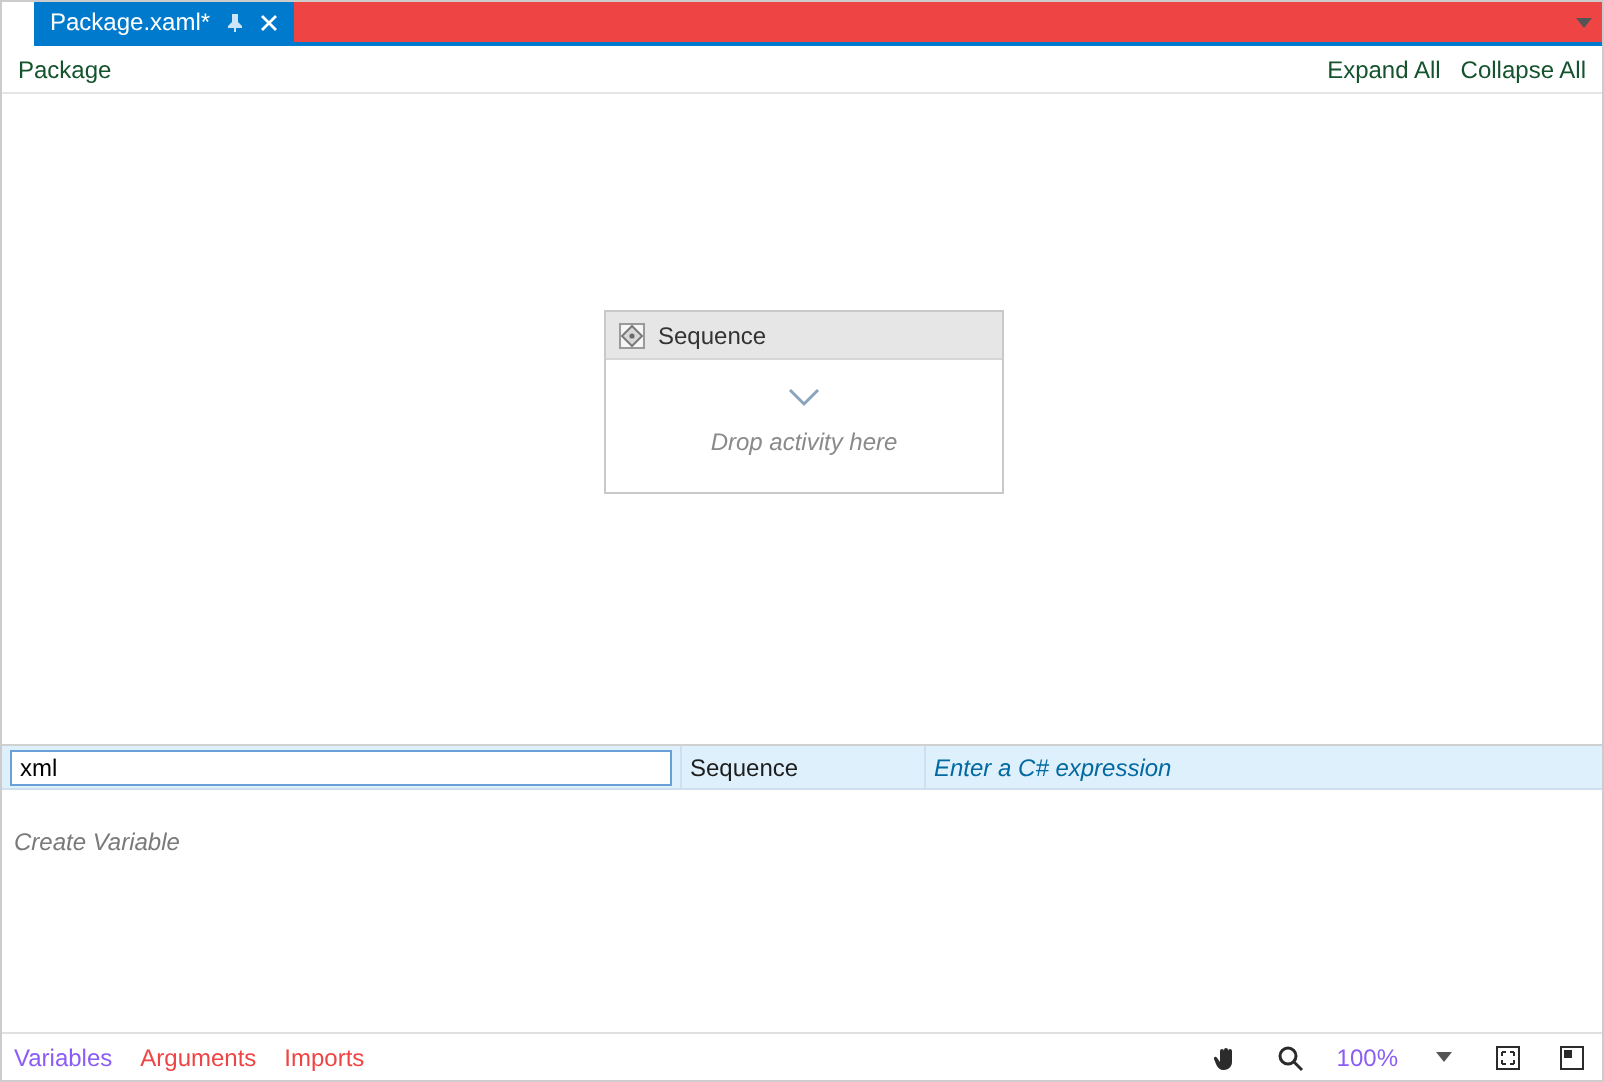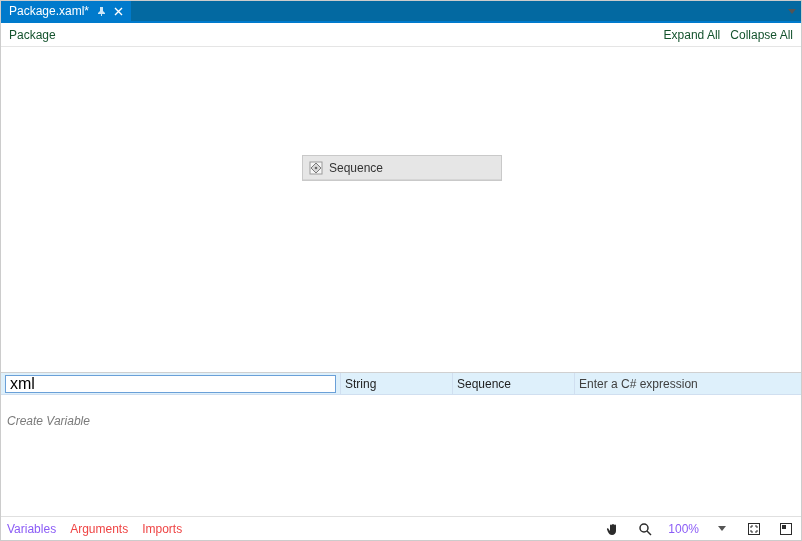--- a/index.html
+++ b/index.html
@@ -1,20 +1,20 @@
 <!DOCTYPE html>
 <html><head>
 <meta charset="utf-8">
 <style>
   * { box-sizing: border-box; margin: 0; padding: 0; font-family: "Segoe UI", Tahoma, sans-serif; }
   html, body { width: 802px; height: 541px; overflow: hidden; background: #fff; }
   .root { width: 802px; height: 541px; border: 1px solid #ccc; display: flex; flex-direction: column; font-size: 12px; color: #1e1e1e; }
 
   
-  .tabrow { height: 22px; background: #0369a1; border-bottom: 2px solid #007acc; display: flex; align-items: stretch; position: relative; }
+  .tabrow { height: 22px; background: #ef4444; border-bottom: 2px solid #007acc; display: flex; align-items: stretch; position: relative; margin-left: 16px; }
   .tab { background: #007acc; color: #fff; display: flex; align-items: center; padding: 0 8px; gap: 8px; font-size: 12px; }
   .tab .tab-chev { color: #cde6f7; }
   .tabrow-spacer { flex: 1; }
   .tabrow-menu { width: 18px; display: flex; align-items: center; justify-content: center; color: #555; }
 
   
   .designer-toolbar { height: 24px; border-bottom: 1px solid #e5e5e5; display: flex; align-items: center; padding: 0 8px; gap: 10px; }
   .designer-toolbar .spacer { flex: 1; }
   .designer-toolbar .link { color: #14532d; cursor: pointer; }
 
@@ -33,22 +33,22 @@
   .col-name   { width: 340px; }
   .col-type   { width: 112px; }
   .col-scope  { width: 122px; }
   .col-default{ flex: 1; border-right: none !important; }
   .var-row { display: flex; height: 22px; font-size: 12px; }
   .var-row.sel > div { background: #def0fb; }
   .var-row > div { padding: 2px 4px; border-right: 1px solid #d0dff0; border-bottom: 1px solid #d0dff0; display:flex; align-items:center; }
   .var-row .cell-name { width: 340px; }
   .var-row .cell-type { width: 112px; }
   .var-row .cell-scope{ width: 122px; }
-  .var-row .cell-default{ flex:1; color:#404040; border-right:none; }
-  .name-input { width: 100%; height: 18px; border: 1px solid #6aa0d8; background: #fff; font-size: 16px; padding: 0 4px; outline: none; }
+  .var-row .cell-default{ flex:1; color:#0369a1; font-style:italic; border-right:none; }
+  .name-input { width: 100%; height: 18px; border: 1px solid #6aa0d8; background: #fff; font-size: 12px; padding: 0 4px; outline: none; }
   .create-row { padding: 19px 6px; color:#7a7a7a; font-style: italic; font-size:12px; }
   .var-body-fill { flex:1; background:#fff; }
 
   
   .bottom { height: 24px; border-top: 1px solid #e0e0e0; display: flex; align-items: center; padding: 0 6px; gap: 14px; font-size: 12px; }
   .bottom .tab-link { color: #ef4444; cursor:pointer; }
   .bottom .tab-link.active { color: #8b5cf6; }
   .bottom .spacer { flex:1; }
   .bottom .iconbtn { width:18px; height:18px; display:flex; align-items:center; justify-content:center; color:#333; }
   .bottom .zoom { color:#8b5cf6; }
@@ -93,29 +93,36 @@
       <div class="activity-header">
         <span class="seq-icon">
           <svg width="14" height="14" viewBox="0 0 14 14">
             <rect x="1" y="1" width="12" height="12" fill="#f6f6f6" stroke="#9a9a9a"></rect>
             <path d="M7 2 L12 7 L7 12 L2 7 Z" fill="#d8d8d8" stroke="#7a7a7a"></path>
             <circle cx="7" cy="7" r="1.3" fill="#6a6a6a"></circle>
           </svg>
         </span>
         <span>Sequence</span>
       </div>
+      <div class="activity-body">
+        <span>
+          <svg width="16" height="10" viewBox="0 0 16 10">
+              <path d="M1 1 L8 8 L15 1" fill="none" stroke="#8aa4bd" stroke-width="1.5"></path>
+            </svg>
+        </span>
+        <span class="drop-hint">Drop activity here</span>
+      </div>
     </div>
   </div>
 
   <div class="var-panel">
     <div class="var-row sel">
       <div class="cell-name">
         <input class="name-input" value="xml" style="">
       </div>
-      <div class="cell-type">String</div>
       <div class="cell-scope">Sequence</div>
       <div class="cell-default">Enter a C# expression</div>
     </div>
     <div class="create-row">Create Variable</div>
     <div class="var-body-fill"></div>
   </div>
 
   <div class="bottom">
     <span class="tab-link active">Variables</span>
     <span class="tab-link">Arguments</span>

